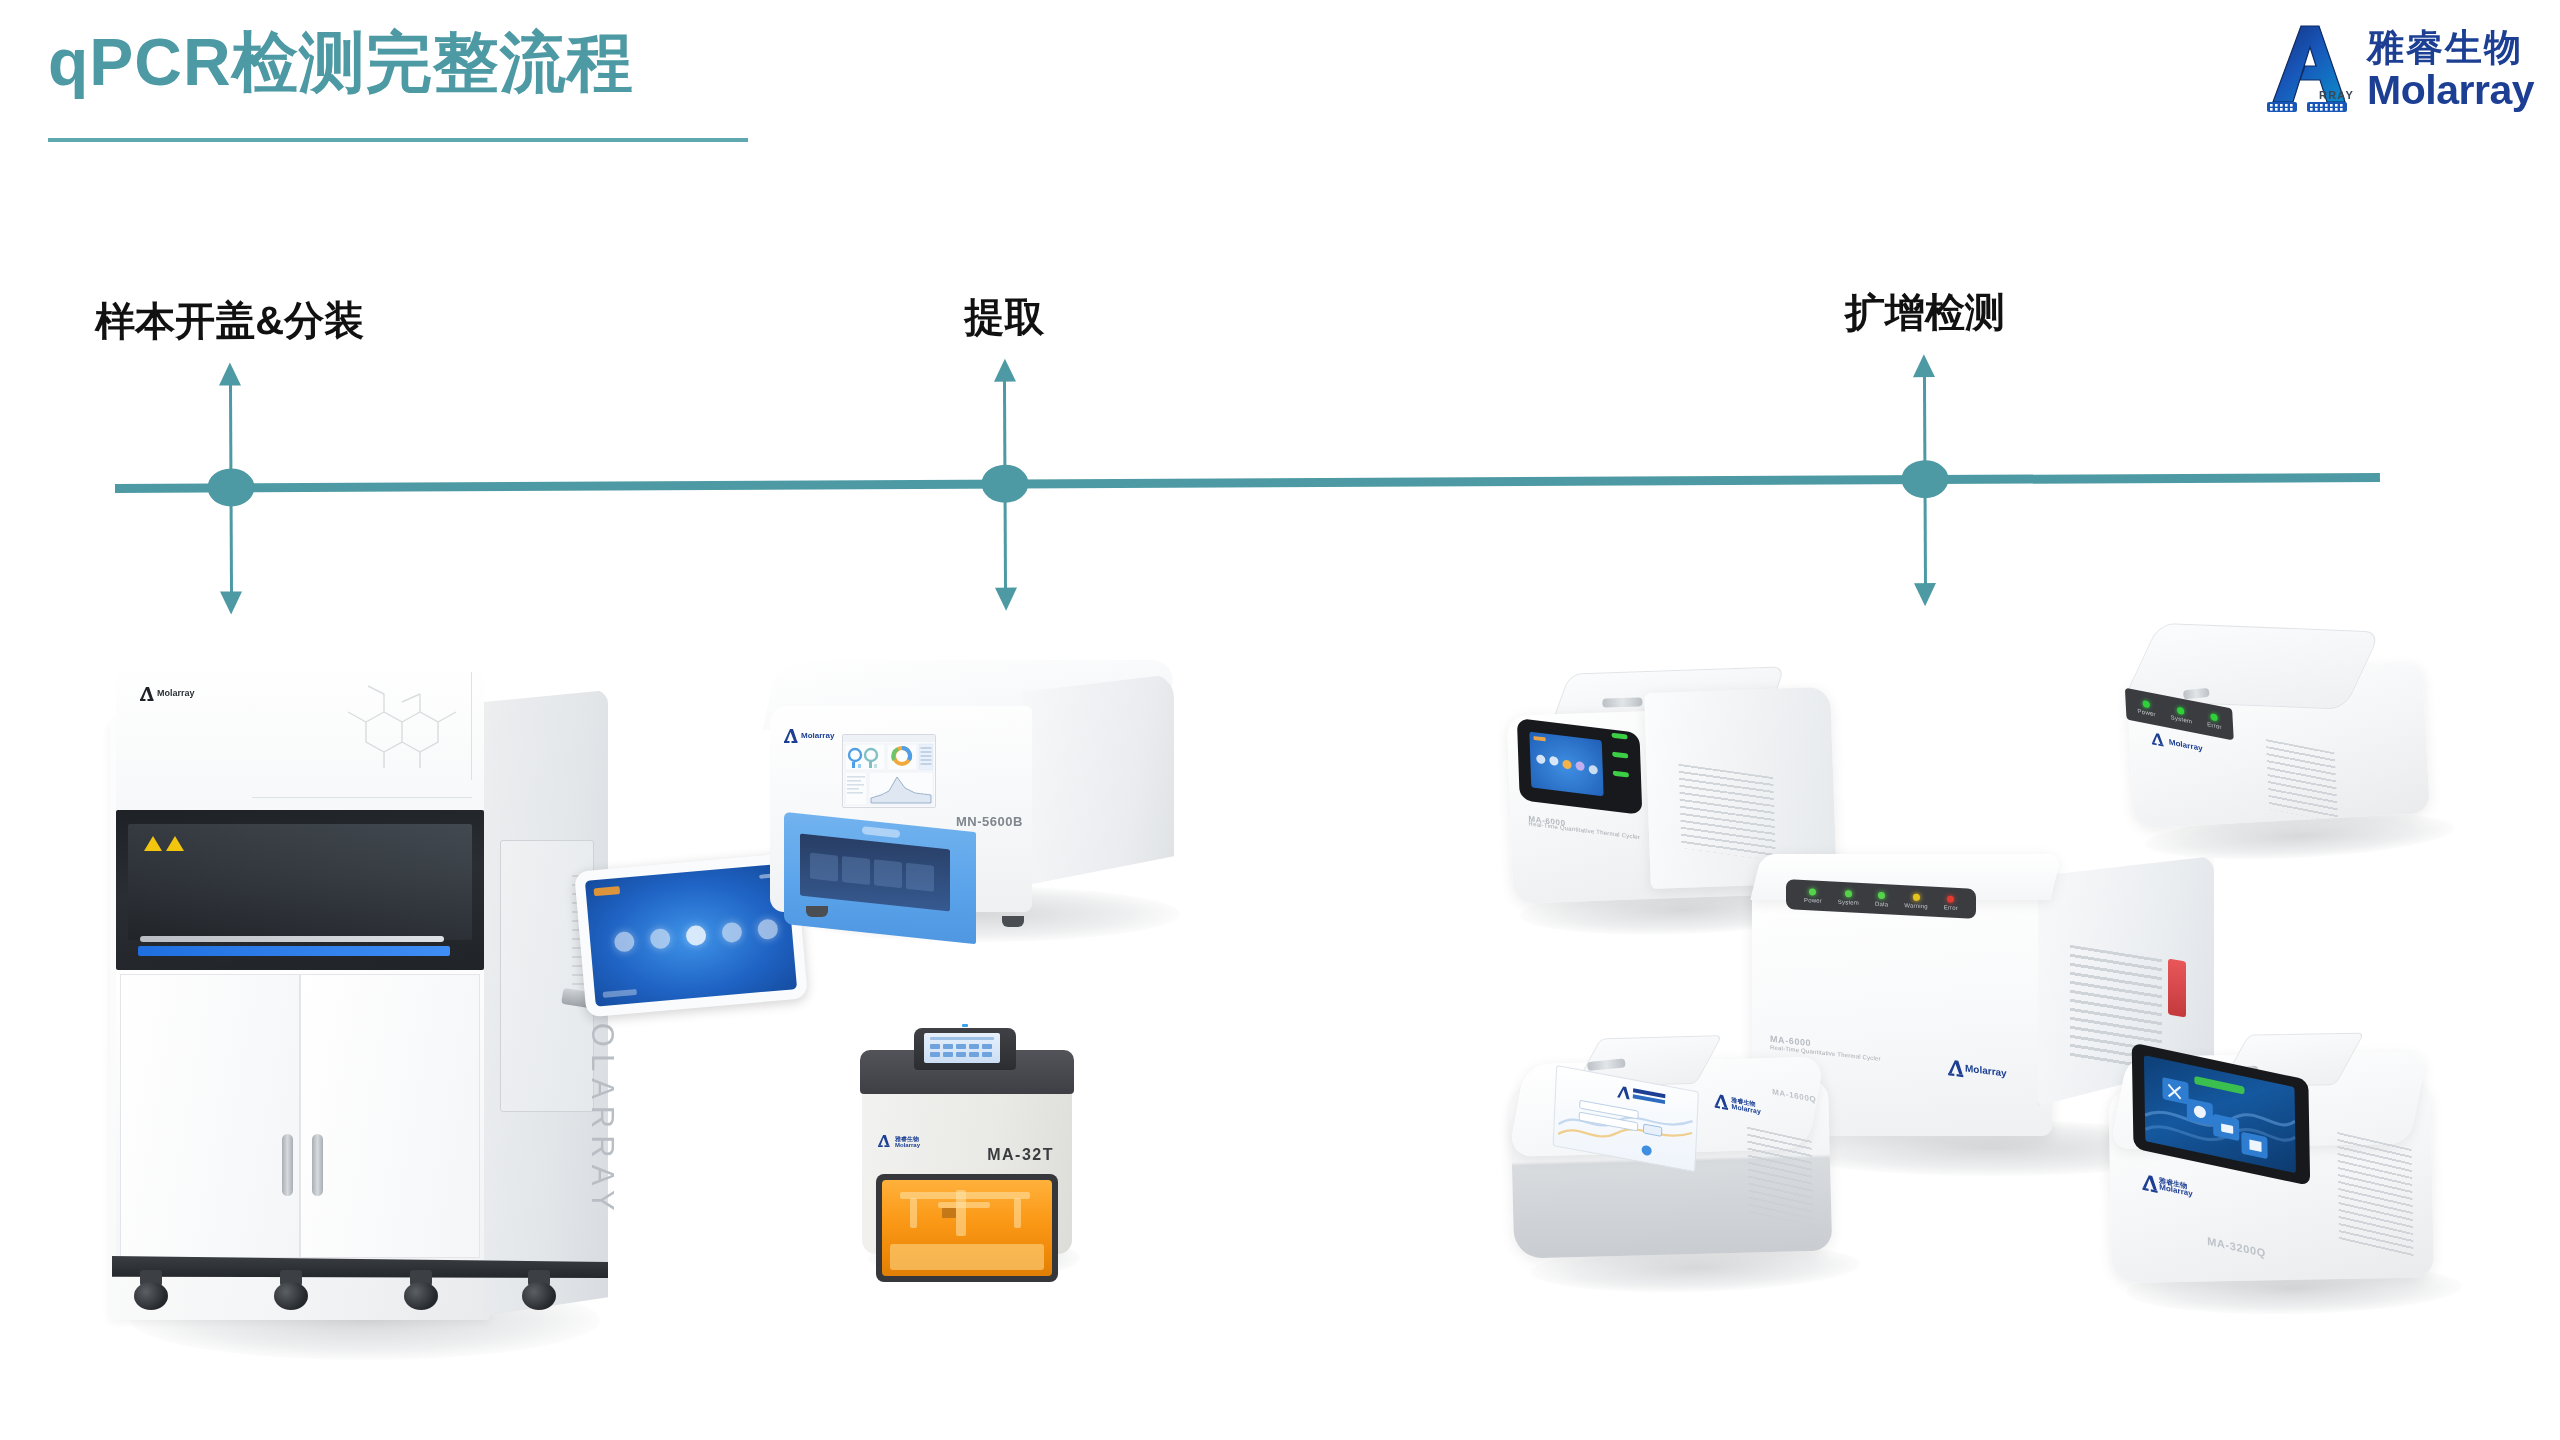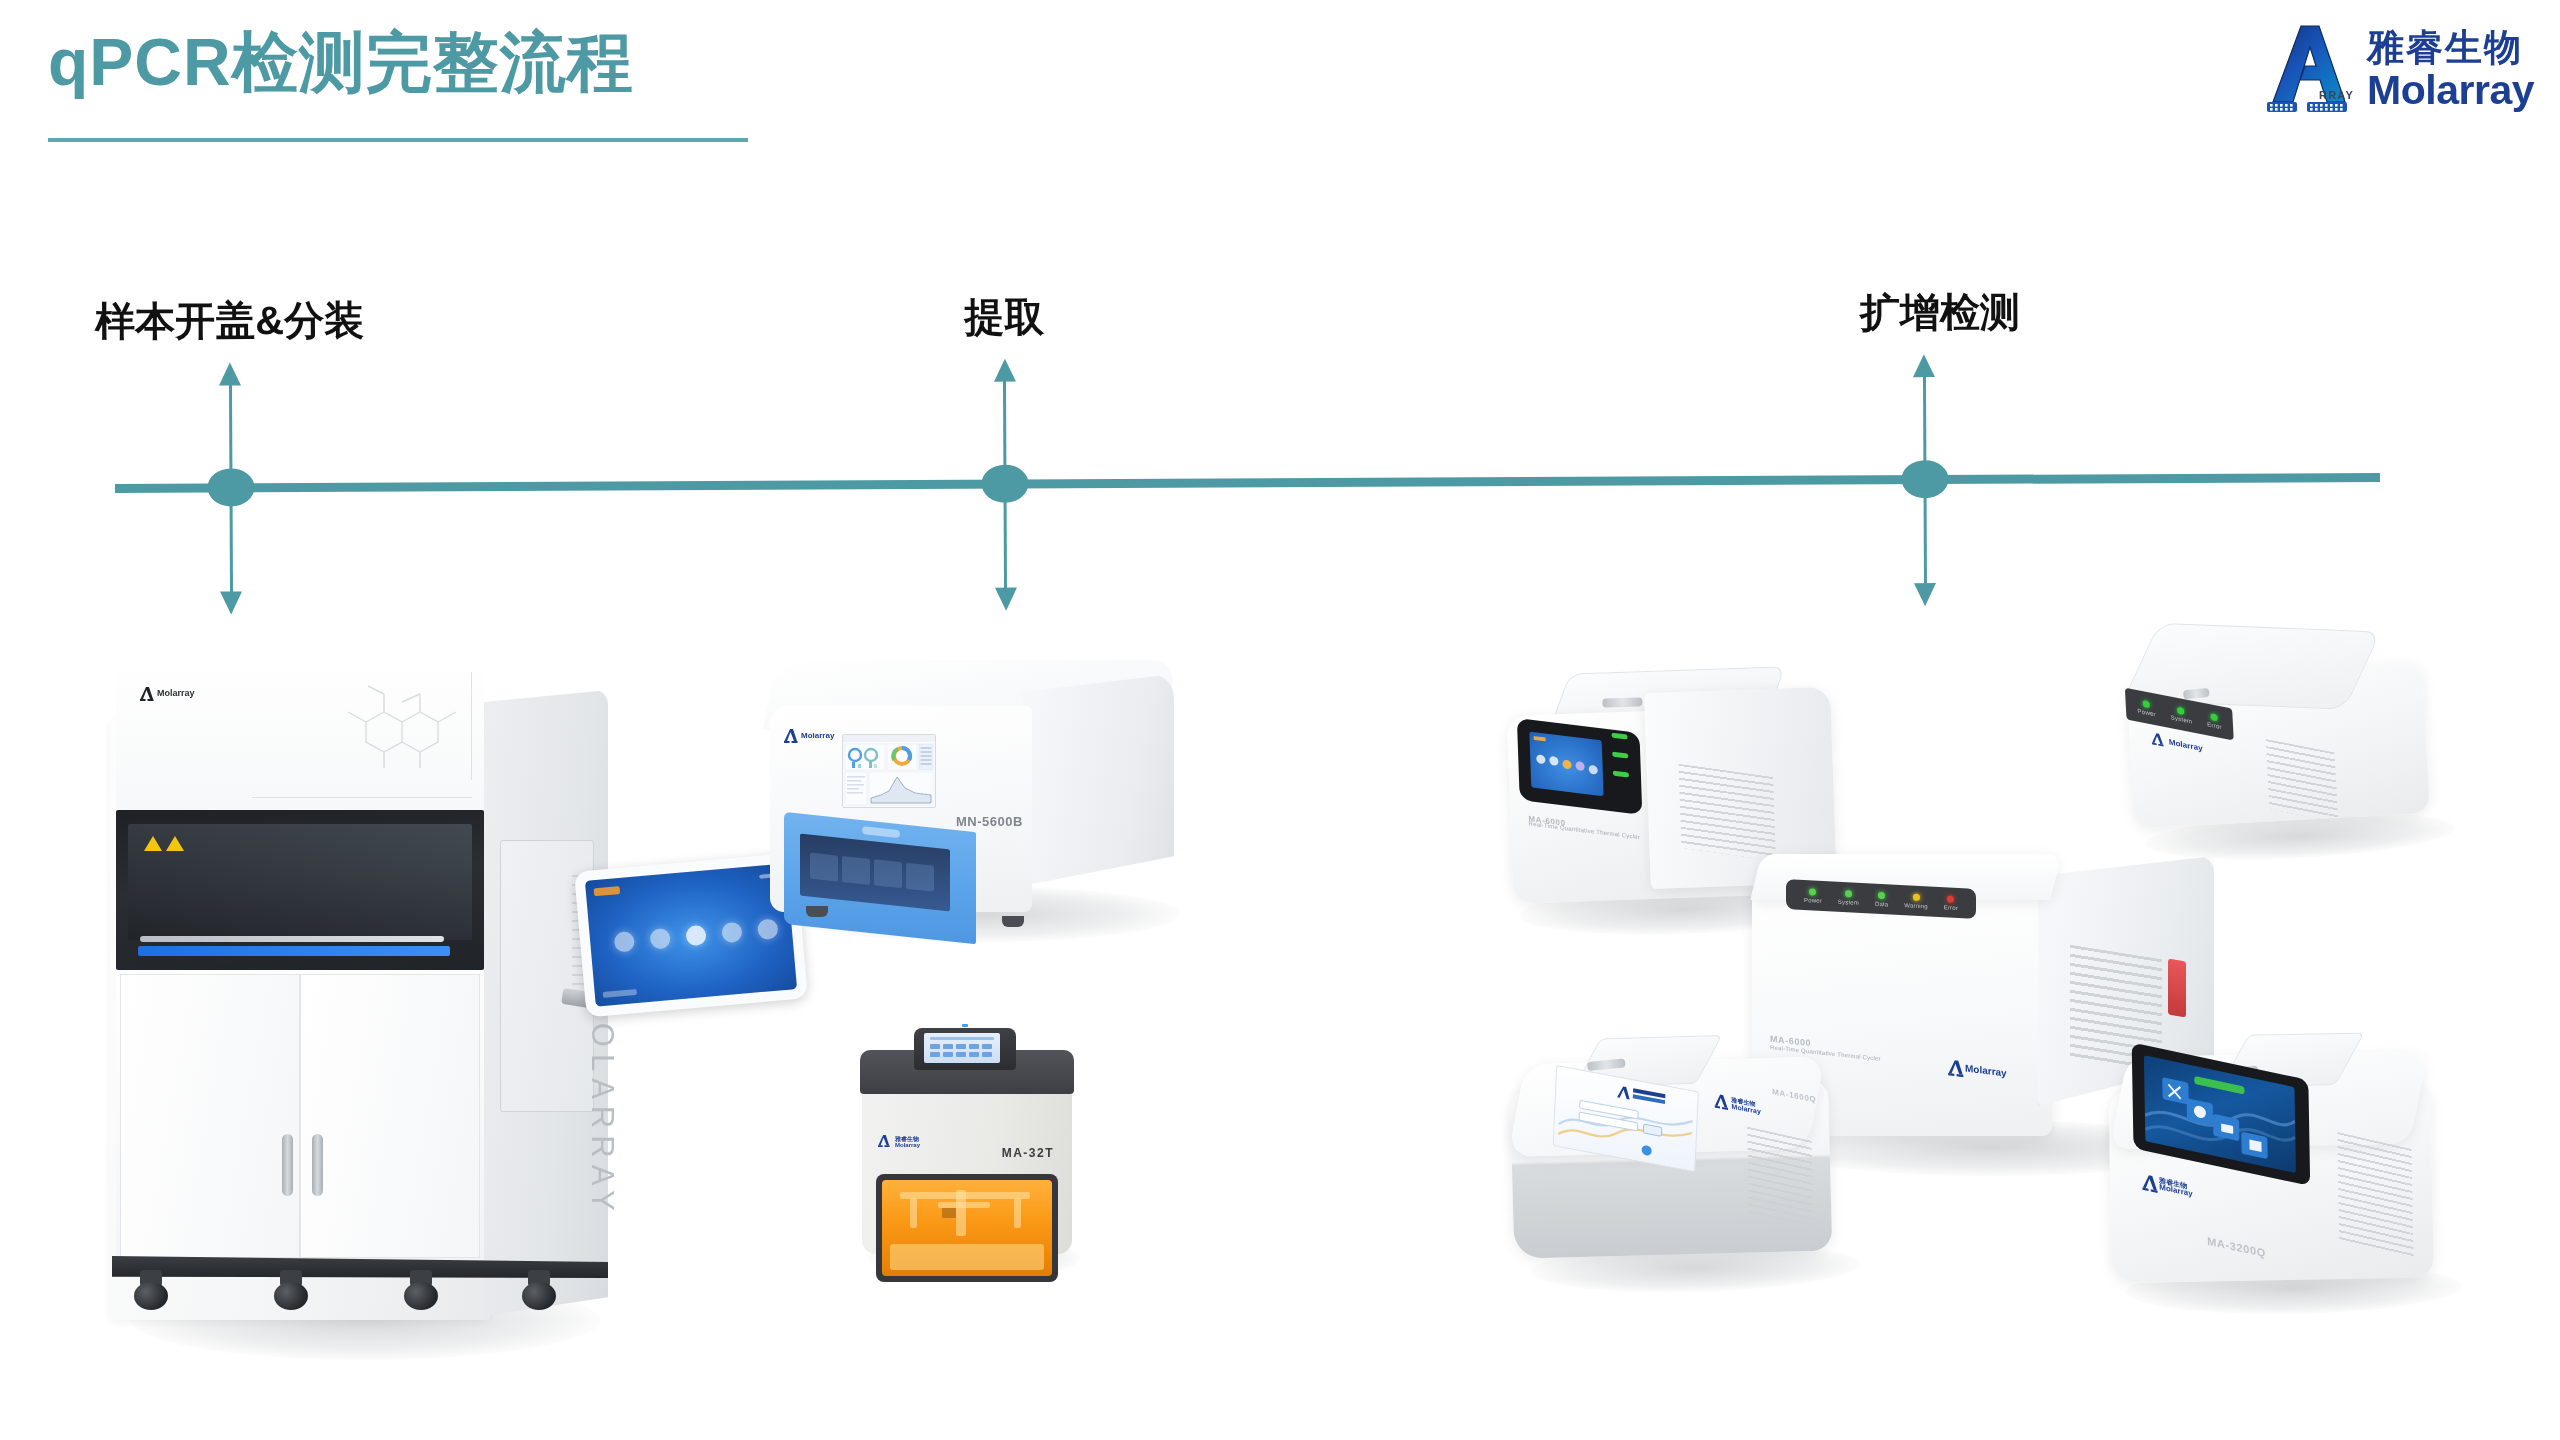--- a/index.html
+++ b/index.html
@@ -326,21 +326,21 @@
     background: linear-gradient(180deg,#3f4146,#2b2d31);
     border-radius: 8px 8px 4px 4px;
   }
   #t32-screen {
     position: absolute; left: 10px; top: 5px; width: 76px; height: 30px;
     background: linear-gradient(180deg,#e7f0fb,#ccdef4);
     border-radius: 2px;
   }
   #t32-model {
     position: absolute; right: 18px; top: 80px;
-    font-size: 12px; font-weight: 700; color: #3a3c40; letter-spacing: 1.5px;
+    font-size: 16px; font-weight: 700; color: #3a3c40; letter-spacing: 1.5px;
   }
   #t32-window-frame {
     position: absolute; left: 14px; top: 108px; width: 182px; height: 108px;
     background: #35373b; border-radius: 8px; padding: 6px; box-sizing: border-box;
   }
   #t32-window {
     width: 100%; height: 100%; border-radius: 4px;
     background: linear-gradient(180deg,#ffb13c 0%, #fb9a18 40%, #f08a0a 75%, #e07f06 100%);
     position: relative; overflow: hidden;
   }
@@ -477,21 +477,21 @@
     <div class="stage-arrow-up" style="top:-100px;">
       <div class="arrowhead up"></div>
     </div>
     <div class="stage-arrow-down" style="top:6px;">
       <div class="arrowhead down"></div>
     </div>
     <div class="stage-node" style="top:4px;"></div>
   </div>
 
   <div class="stage" style="left:79.9%;">
-    <div class="stage-label" style="left:16px; top:-190px;">扩增检测</div>
+    <div class="stage-label" style="left:1px; top:-190px;">扩增检测</div>
     <div class="stage-arrow-up" style="top:-100px;">
       <div class="arrowhead up"></div>
     </div>
     <div class="stage-arrow-down" style="top:6px;">
       <div class="arrowhead down"></div>
     </div>
     <div class="stage-node" style="top:4px;"></div>
   </div>
 </div>
 

